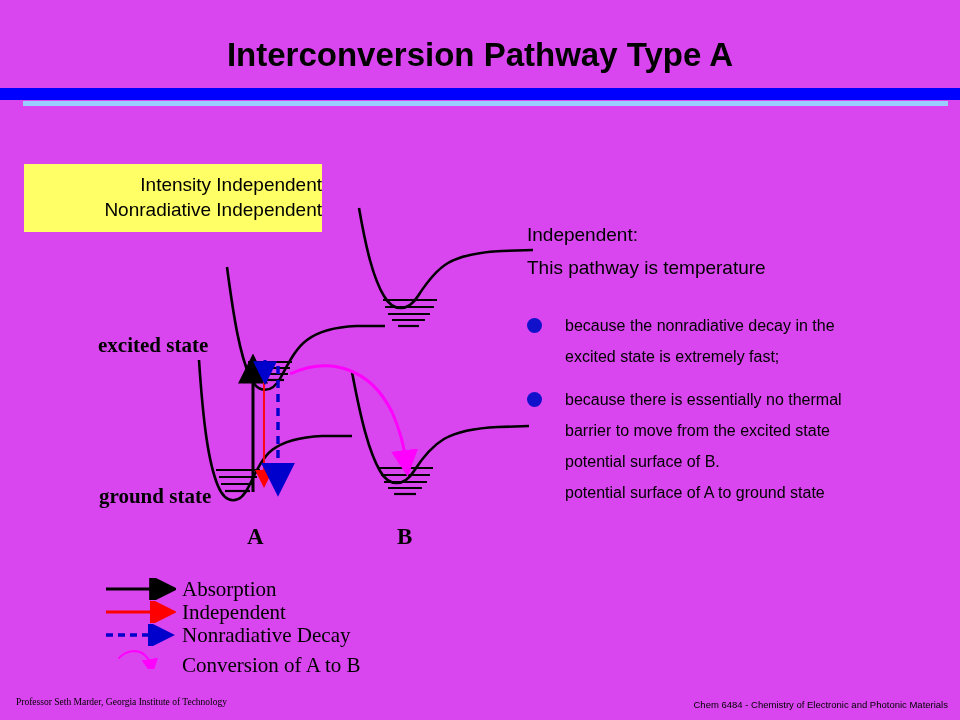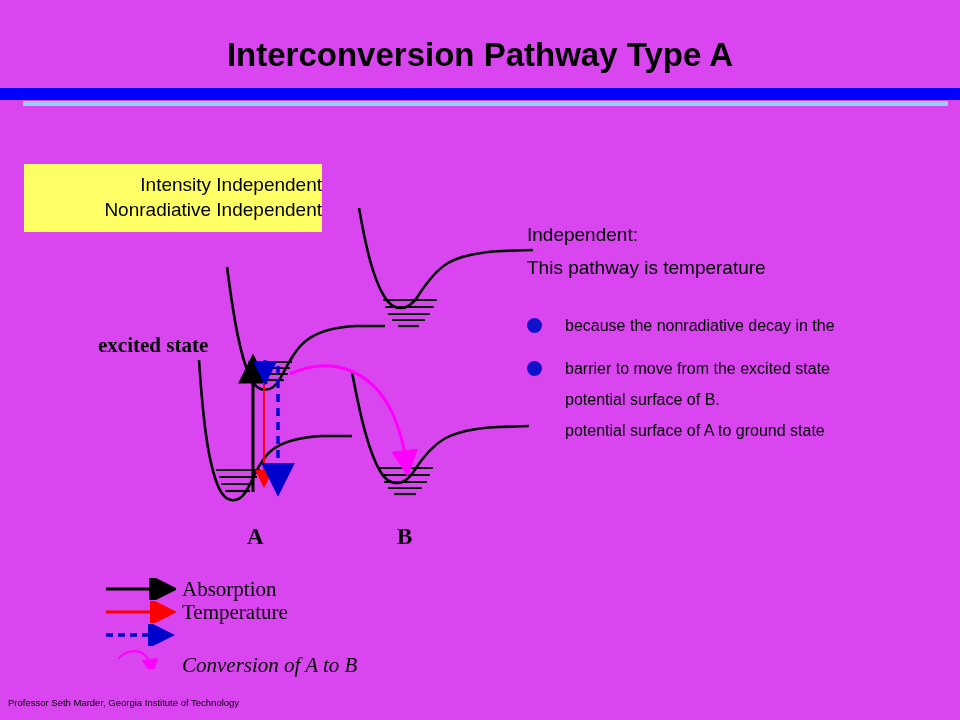--- a/index.html
+++ b/index.html
@@ -158,28 +158,28 @@
   .legend-label {
     position: absolute;
     left: 78px;
     top: -1px;
     font-family: "Liberation Serif", serif;
     font-size: 21px;
     color: #000000;
     white-space: nowrap;
   }
   .legend-row.conversion { height: 34px; }
-  .legend-row.conversion .legend-label { top: 6px; font-style: italic; }
+  .legend-row.conversion .legend-label { top: 6px; }
 
   
   .footer-left {
     position: absolute;
-    left: 8px;
+    left: 16px;
     top: 697px;
-    font-family: Liberation Sans, sans-serif;
+    font-family: Liberation Serif, serif;
     font-size: 9.5px;
     color: #000000;
     white-space: nowrap;
   }
   .footer-right {
     position: absolute;
     right: 12px;
     top: 699px;
     font-family: "Liberation Sans", sans-serif;
     font-size: 9.5px;
@@ -277,71 +277,76 @@
     <line x1="264" y1="367" x2="264" y2="478" stroke="#ff0000" stroke-width="1.8" marker-end="url(#arrow-red-lg)"></line>
 
     <line x1="278" y1="366" x2="278" y2="478" stroke="#0000cc" stroke-width="3.4" stroke-dasharray="8,6" marker-end="url(#arrow-blue-lg)"></line>
 
     <line x1="265" y1="360" x2="265" y2="372" stroke="#0000cc" stroke-width="3" marker-end="url(#arrow-blue)"></line>
 
     <path d="M290,374 C330,356 370,368 392,412 C400,430 404,445 406,462" fill="none" stroke="#ff00ff" stroke-width="3" marker-end="url(#arrow-magenta-lg)"></path>
   </svg>
 
   <div class="dlabel" style="left:98px; top:333px;">excited state</div>
+  <div class="dlabel" style="left:99px; top:484px;">ground state</div>
   <div class="dlabel big" style="left:247px; top:524px;">A</div>
   <div class="dlabel big" style="left:397px; top:524px;">B</div>
 
   <div class="pathway-intro">
     <div>Independent:</div>
     <div>This pathway is temperature</div>
   </div>
 
   <div class="bullets">
     <div class="bullet-row">
       <span class="bullet-dot"></span>
       <div class="bullet-text">
         <span>because the nonradiative decay in the</span>
+        <span>excited state is extremely fast;</span>
       </div>
     </div>
     <div class="bullet-row">
       <span class="bullet-dot"></span>
       <div class="bullet-text">
+        <span>because there is essentially no thermal</span>
         <span>barrier to move from the excited state</span>
         <span>potential surface of B.</span>
         <span>potential surface of A to ground state</span>
       </div>
     </div>
   </div>
 
   <div class="legend">
 
     <div class="legend-row">
       <svg class="legend-key" viewBox="0 0 72 22">
         <line x1="2" y1="11" x2="58" y2="11" stroke="#000000" stroke-width="3.2" marker-end="url(#arrow-black)"></line>
       </svg>
       <div class="legend-label">Absorption</div>
     </div>
 
     <div class="legend-row">
       <svg class="legend-key" viewBox="0 0 72 22">
         <line x1="2" y1="11" x2="58" y2="11" stroke="#ff0000" stroke-width="3" marker-end="url(#arrow-red)"></line>
       </svg>
-      <div class="legend-label">Temperature</div>
+      <div class="legend-label">Independent</div>
     </div>
 
     <div class="legend-row">
       <svg class="legend-key" viewBox="0 0 72 22">
         <line x1="2" y1="11" x2="56" y2="11" stroke="#0000cc" stroke-width="3.4" stroke-dasharray="7,5" marker-end="url(#arrow-blue)"></line>
       </svg>
+      <div class="legend-label">Nonradiative Decay</div>
     </div>
 
     <div class="legend-row conversion">
       <svg class="legend-key" viewBox="0 0 72 34">
         <path d="M3,18 C14,4 34,3 44,13 C50,19 52,24 53,30" fill="none" stroke="#ff00ff" stroke-width="3.2" marker-end="url(#arrow-magenta)"></path>
       </svg>
       <div class="legend-label">Conversion of A to B</div>
     </div>
 
   </div>
 
   <div class="footer-left">Professor Seth Marder, Georgia Institute of Technology</div>
+  <div class="footer-right">Chem 6484 - Chemistry of Electronic and Photonic Materials</div>
 
 </div>
 
 </body></html>

